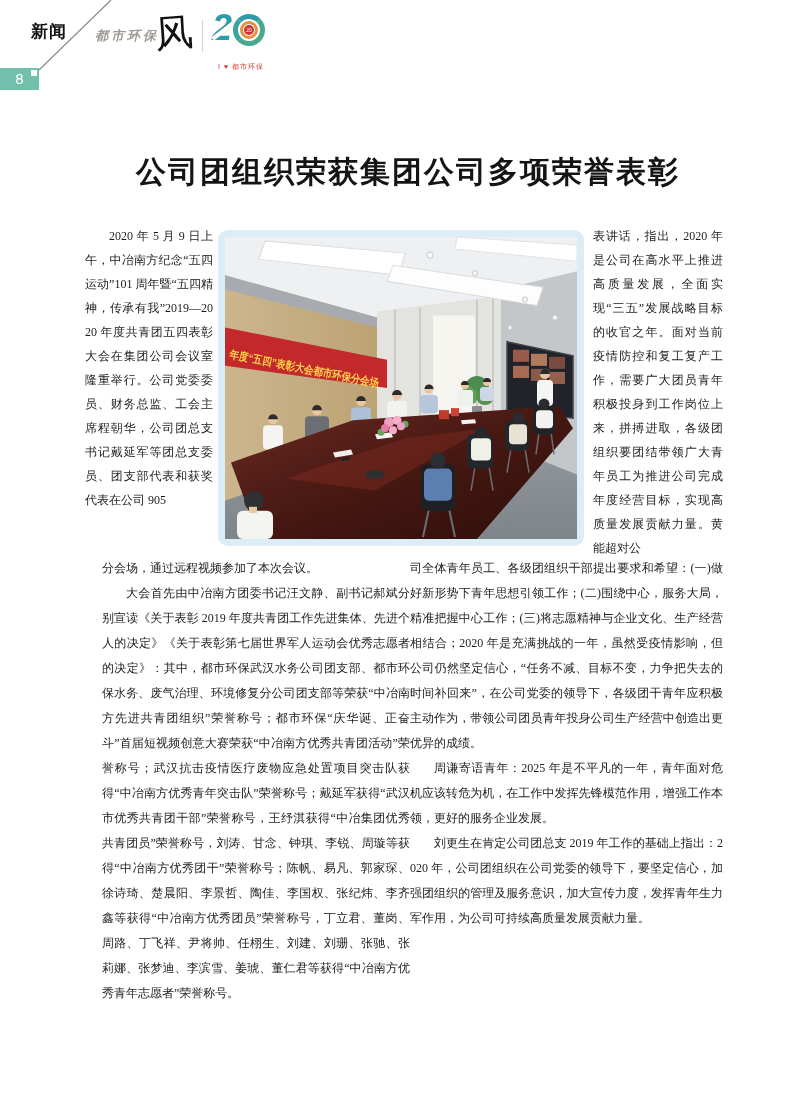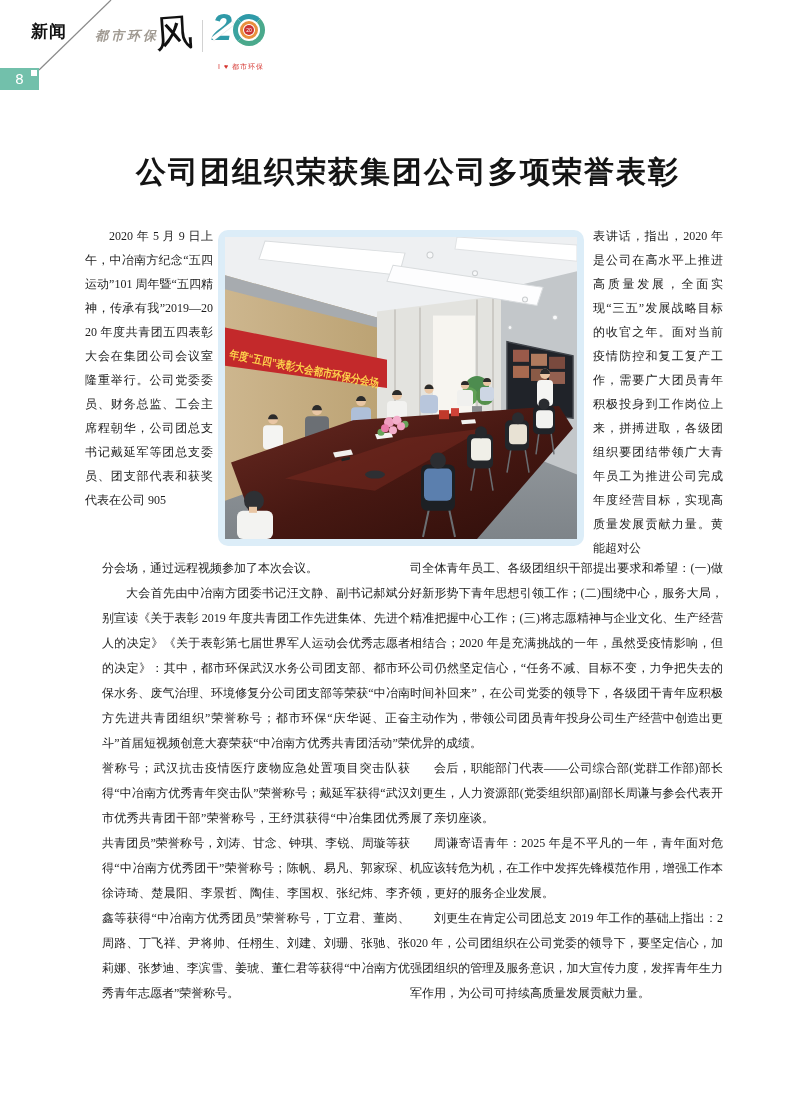--- a/index.html
+++ b/index.html
@@ -278,19 +278,18 @@
   </div>
 
   <div class="col col-bottom-left">
     <p>分会场，通过远程视频参加了本次会议。</p>
     <p class="p-indent">大会首先由中冶南方团委书记汪文静、副书记郝斌分别宣读《关于表彰 2019 年度共青团工作先进集体、先进个人的决定》《关于表彰第七届世界军人运动会优秀志愿者的决定》：其中，都市环保武汉水务公司团支部、都市环保水务、废气治理、环境修复分公司团支部等荣获“中冶南方先进共青团组织”荣誉称号；都市环保“庆华诞、正奋斗”首届短视频创意大赛荣获“中冶南方优秀共青团活动”荣誉称号；武汉抗击疫情医疗废物应急处置项目突击队获得“中冶南方优秀青年突击队”荣誉称号；戴延军获得“武汉市优秀共青团干部”荣誉称号，王纾淇获得“中冶集团优秀共青团员”荣誉称号，刘涛、甘念、钟琪、李锐、周璇等获得“中冶南方优秀团干”荣誉称号；陈帆、易凡、郭家琛、徐诗琦、楚晨阳、李景哲、陶佳、李国权、张纪炜、李齐鑫等获得“中冶南方优秀团员”荣誉称号，丁立君、董岗、周路、丁飞祥、尹将帅、任栩生、刘建、刘珊、张驰、张莉娜、张梦迪、李滨雪、姜琥、董仁君等获得“中冶南方优秀青年志愿者”荣誉称号。</p>
 
   </div>
 
   <div class="col col-bottom-right">
     <p>司全体青年员工、各级团组织干部提出要求和希望：(一)做好新形势下青年思想引领工作；(二)围绕中心，服务大局，精准把握中心工作；(三)将志愿精神与企业文化、生产经营相结合；2020 年是充满挑战的一年，虽然受疫情影响，但公司仍然坚定信心，“任务不减、目标不变，力争把失去的时间补回来”，在公司党委的领导下，各级团干青年应积极主动作为，带领公司团员青年投身公司生产经营中创造出更优异的成绩。</p>
-    <p class="p-indent">会后，职能部门代表——公司综合部(党群工作部)部长刘更生，人力资源部(党委组织部)副部长周谦与参会代表开展了亲切座谈。</p>
     <p class="p-indent">周谦寄语青年：2025 年是不平凡的一年，青年面对危机应该转危为机，在工作中发挥先锋模范作用，增强工作本领，更好的服务企业发展。</p>
     <p class="p-indent">刘更生在肯定公司团总支 2019 年工作的基础上指出：2020 年，公司团组织在公司党委的领导下，要坚定信心，加强团组织的管理及服务意识，加大宣传力度，发挥青年生力军作用，为公司可持续高质量发展贡献力量。</p>
 
   </div>
 
 </div>
 
 </body></html>

